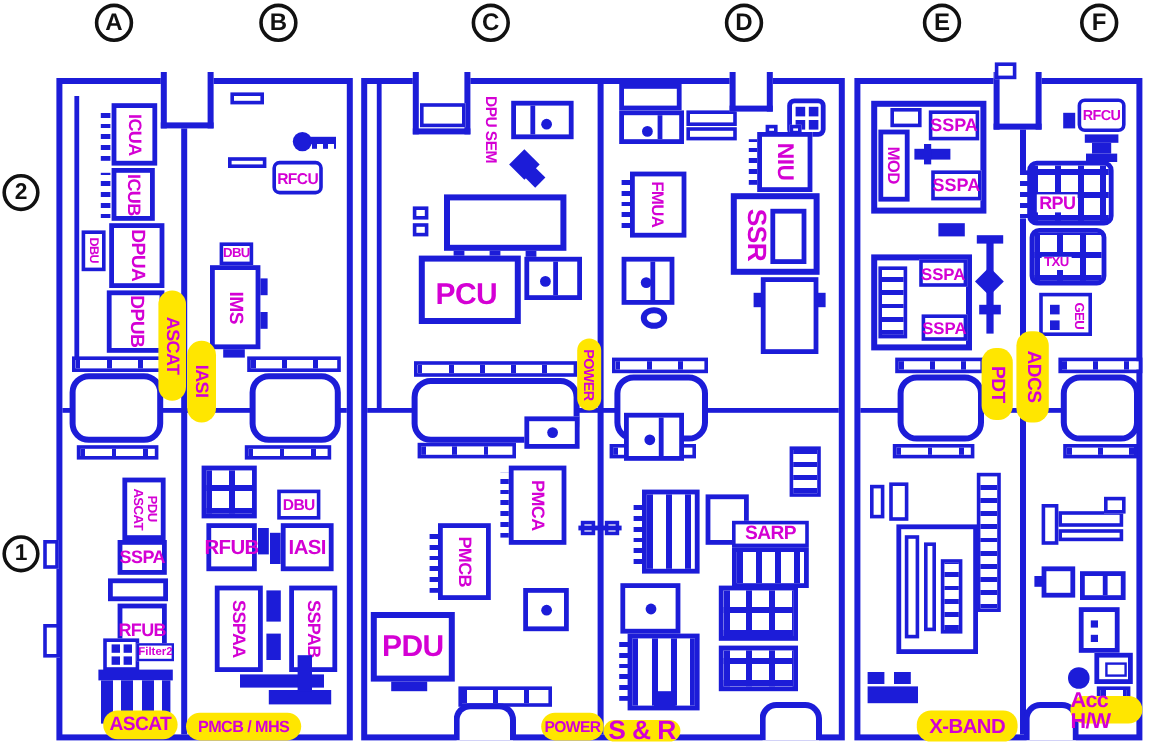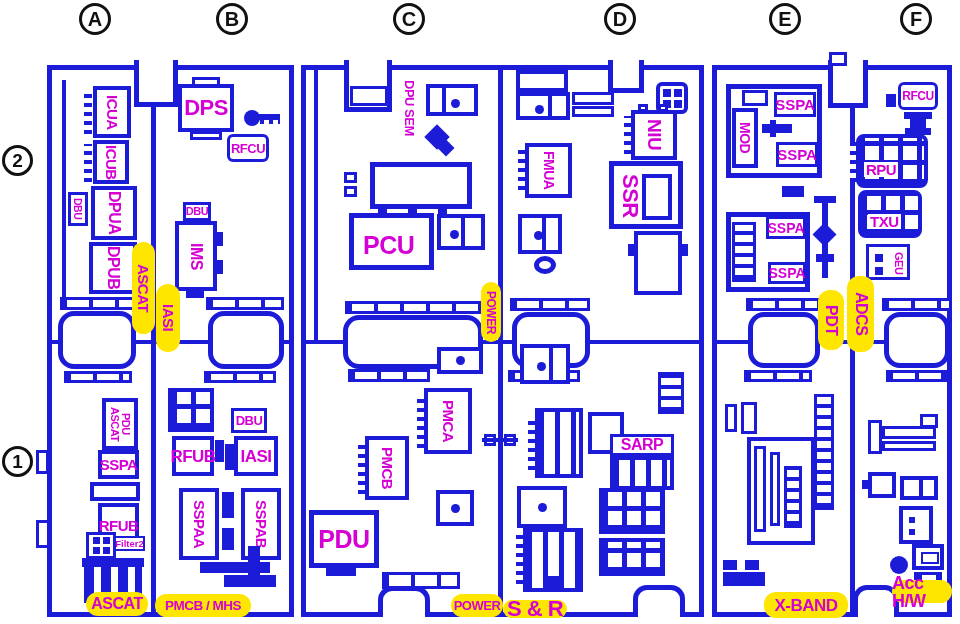--- a/index.html
+++ b/index.html
@@ -163,23 +163,20 @@
   <div class="box b2" style="left:114px;top:536px;width:31px;height:15px">
       <span class="ml" style="font-size:9.5px;letter-spacing:0">Filter2</span>
     </div>
   <div class="fill" style="left:82px;top:558px;width:62px;height:9px"></div>
   <div class="abs" style="left:84px;top:567px;width:58px;height:36px;background:repeating-linear-gradient(90deg,var(--blue) 0 10px,#fff 10px 17px)"></div>
   <div class="yp" style="left:86px;top:592px;width:62px;height:24px;font-size:16px">
       <span>ASCAT</span>
     </div>
 
   <div class="box b3" style="left:192px;top:77px;width:28px;height:10px"></div>
-  <div class="box" style="left:178px;top:84px;width:56px;height:48px">
-      <span class="ml" style="font-size:22px">DPS</span>
-    </div>
   <div class="box b3" style="left:190px;top:131px;width:32px;height:9px"></div>
   <div class="dot" style="left:244px;top:110px;width:16px;height:16px"></div>
   <div class="fill" style="left:258px;top:114px;width:22px;height:6px"></div>
   <div class="teethH" style="left:260px;top:120px;width:20px;height:4px"></div>
   <div class="box b3 rd" style="left:227px;top:134px;width:42px;height:28px">
       <span class="ml" style="font-size:13px">RFCU</span>
     </div>
   <div class="box b3" style="left:183px;top:202px;width:28px;height:19px">
       <span class="ml" style="font-size:11px">DBU</span>
     </div>
@@ -375,21 +372,21 @@
   <div class="box b3 rd" style="left:898px;top:82px;width:40px;height:28px">
       <span class="ml" style="font-size:12px">RFCU</span>
     </div>
   <div class="fill" style="left:904px;top:112px;width:28px;height:7px"></div>
   <div class="fill" style="left:910px;top:119px;width:16px;height:9px"></div>
   <div class="fill" style="left:905px;top:128px;width:26px;height:7px"></div>
   <div class="teethV" style="left:850px;top:142px;width:8px;height:40px"></div>
   <div class="grid" style="left:856px;top:134px;width:72px;height:54px;border-radius:8px"></div>
   <span class="ml wchip abs" style="left:864px;top:162px;font-size:15px">RPU</span>
   <div class="grid" style="left:858px;top:190px;width:64px;height:48px;border-radius:8px"></div>
-  <span class="ml wchip abs" style="left:868px;top:214px;font-size:15px">TXU</span>
+  <span class="ml wchip abs" style="left:868px;top:214px;font-size:11px">TXU</span>
   <div class="box b3" style="left:866px;top:244px;width:44px;height:36px">
     <span class="fill" style="left:6px;top:7px;width:8px;height:8px"></span>
     <span class="fill" style="left:6px;top:20px;width:8px;height:8px"></span>
     <span class="ml vl abs" style="right:3px;top:5px;font-size:11px">GEU</span>
   </div>
   <div class="yp" style="left:847px;top:276px;width:27px;height:76px;font-size:16px">
       <span class="vl">ADCS</span>
     </div>
 
   <div class="box b3" style="left:868px;top:420px;width:14px;height:34px"></div>

